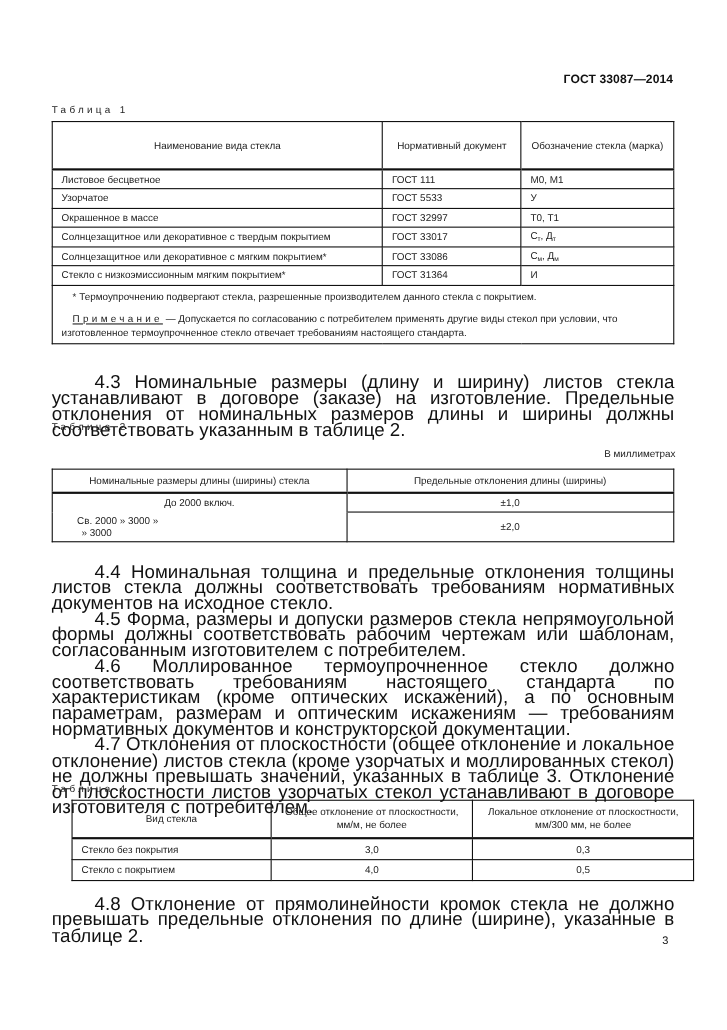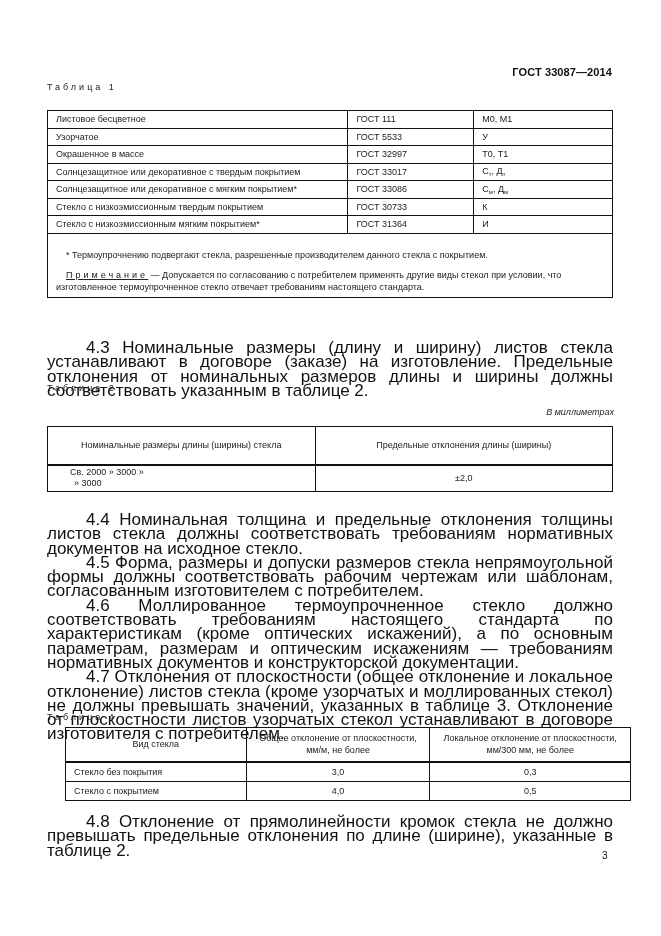--- a/index.html
+++ b/index.html
@@ -2,52 +2,57 @@
 <html><head>
   <meta charset="utf-8">
   <style>
     html, body { margin: 0; padding: 0; background: #ffffff; }
     body {
       width: 661px; height: 936px; position: relative; overflow: hidden;
       font-family: "Liberation Sans", sans-serif; color: #111;
     }
     .hdr { position: absolute; top: 66px; right: 49px; font-weight: bold; font-size: 11px; letter-spacing: 0.1px; }
     .tcap { position: absolute; left: 47px; font-size: 9px; letter-spacing: 3px; color: #222; }
-    .units { position: absolute; right: 47px; font-size: 9px; color: #222; font-style: italic; }
+    .units { position: absolute; right: 47px; font-size: 9px; color: #222; }
     table { position: absolute; border-collapse: collapse; font-size: 9px; color: #222; }
     td, th { border: 1px solid #111; padding: 0 8px; font-weight: normal; }
     th { text-align: center; }
     .thick-bottom th { border-bottom: 2px solid #111; }
     .c { text-align: center; }
     .sub { font-size: 6px; vertical-align: -2px; }
     .para { position: absolute; left: 47px; width: 566px; font-size: 17px; line-height: 14.3px; color: #111; text-align: justify; }
     .para p { margin: 0; text-indent: 39px; }
     .pg { position: absolute; left: 602px; top: 850px; font-size: 10px; }
     #t1 { left: 47px; top: 110px; width: 566px; }
     #t1 td { height: 16.5px; }
     #t2 { left: 47px; top: 426px; width: 566px; }
     #t3 { left: 47px; top: 727px; width: 566px; margin-left: 18px; }
     #t3 td { height: 18px; }
-    .note-cell { padding: 15px 8px 4px 8px; font-size: 9px; line-height: 12px; }
+    .note-cell { padding: 4px 8px 4px 8px; font-size: 9px; line-height: 12px; }
     .note-cell p { margin: 0; text-indent: 10px; }
     .sp { letter-spacing: 3px; text-decoration: underline; }
   </style>
 </head>
 <body>
 
 <div class="hdr">ГОСТ 33087—2014</div>
 
-<div class="tcap" style="top:82px">Таблица 1</div>
+<div class="tcap" style="top:95px">Таблица 1</div>
 <table id="t1">
   <colgroup>
       <col style="width:301px">
       <col style="width:126px">
       <col style="width:139px">
     </colgroup>
   <tbody>
+      <tr class="thick-bottom" style="height:43px">
+    <th>Наименование вида стекла</th>
+    <th>Нормативный документ</th>
+    <th>Обозначение стекла (марка)</th>
+  </tr>
   <tr>
     <td>Листовое бесцветное</td>
     <td>ГОСТ 111</td>
     <td>М0, М1</td>
   </tr>
   <tr>
     <td>Узорчатое</td>
     <td>ГОСТ 5533</td>
     <td>У</td>
   </tr>
@@ -58,25 +63,20 @@
   </tr>
   <tr>
     <td>Солнцезащитное или декоративное с твердым покрытием</td>
     <td>ГОСТ 33017</td>
     <td><span>С</span><span class="sub">т</span><span>, </span><span>Д</span><span class="sub">т</span></td>
   </tr>
   <tr>
     <td>Солнцезащитное или декоративное с мягким покрытием*</td>
     <td>ГОСТ 33086</td>
     <td><span>С</span><span class="sub">м</span><span>, </span><span>Д</span><span class="sub">м</span></td>
-  </tr>
-  <tr>
-    <td>Стекло с низкоэмиссионным твердым покрытием</td>
-    <td>ГОСТ 30733</td>
-    <td>К</td>
   </tr>
   <tr>
     <td>Стекло с низкоэмиссионным мягким покрытием*</td>
     <td>ГОСТ 31364</td>
     <td>И</td>
   </tr>
   <tr>
     <td colspan="3" class="note-cell">
       <p style="margin-bottom:8px">* Термоупрочнению подвергают стекла, разрешенные производителем данного стекла с покрытием.</p>
       <p><span class="sp">Примечание</span><span> — Допускается по согласованию с потребителем применять другие виды стекол при условии, что изготовленное термоупрочненное стекло отвечает требованиям настоящего стандарта.</span></p>
@@ -90,23 +90,27 @@
 </div>
 
 <div class="tcap" style="top:383px">Таблица 2</div>
 <div class="units" style="top:407px">В миллиметрах</div>
 <table id="t2">
   <colgroup>
       <col style="width:268px">
       <col style="width:298px">
     </colgroup>
   <tbody>
-      <tr class="thick-bottom" style="height:38px">
+      <tr class="thick-bottom" style="height:21px">
     <th>Номинальные размеры длины (ширины) стекла</th>
     <th>Предельные отклонения длины (ширины)</th>
+  </tr>
+  <tr style="height:18px">
+    <td class="c" style="border-bottom:none">До 2000 включ.</td>
+    <td class="c">±1,0</td>
   </tr>
   <tr style="height:27px">
     <td style="border-top:none; padding-left:22px; line-height:11px">
       <div>Св. 2000  »  3000    »</div>
       <div style="padding-left:4px">»  3000</div>
     </td>
     <td class="c">±2,0</td>
   </tr>
 </tbody>
   </table>

